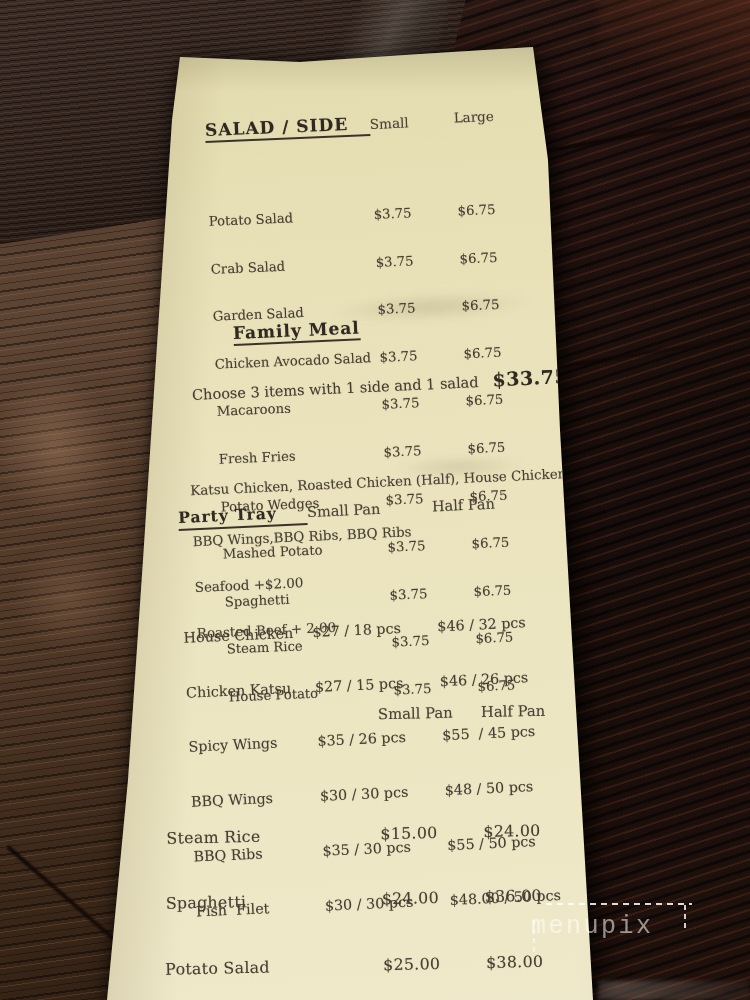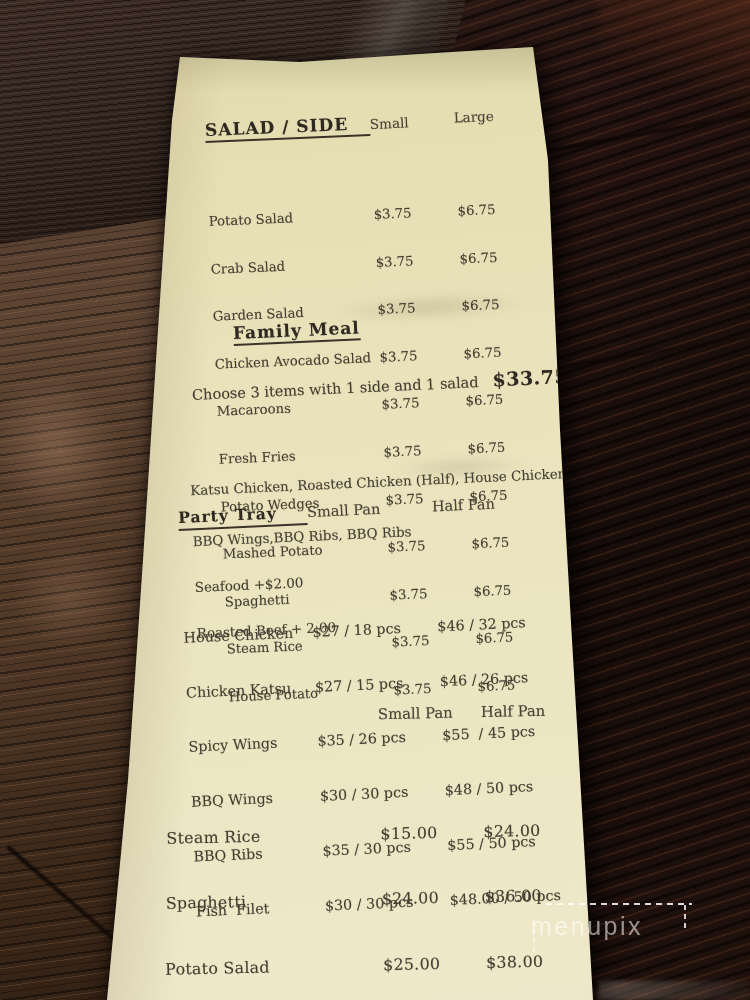--- a/index.html
+++ b/index.html
@@ -101,21 +101,21 @@
   .sec-pan .row{line-height:27.3px;}
   .sec-pan .row:nth-child(1) .c1{padding-left:13px;}
   .sec-pan .row:nth-child(2) .c1{padding-left:11px;}
   .sec-pan .row:nth-child(3) .c1{padding-left:9px;}
   .sec-pan .row:nth-child(4) .c1{padding-left:7px;}
   .sec-pan .row:nth-child(5) .c1{padding-left:5px;}
   .sec-pan .row:nth-child(6) .c1{padding-left:3px;}
   .sec-pan .row:nth-child(7) .c1{padding-left:2px;}
 
   
-  .watermark{position:absolute;left:531px;top:912px;font-family:Liberation Sans, sans-serif;
+  .watermark{position:absolute;left:531px;top:912px;font-family:Liberation Mono, monospace;
     font-size:25px;letter-spacing:2.5px;color:rgba(255,255,255,.55);filter:blur(.4px);}
   .dash{position:absolute;}
   .dash-h{left:546px;top:903px;width:146px;height:2px;
     background:repeating-linear-gradient(90deg,rgba(255,255,255,.85) 0 6px,transparent 6px 11px);}
   .dash-v1{left:684px;top:905px;width:2px;height:23px;
     background:repeating-linear-gradient(180deg,rgba(255,255,255,.8) 0 5px,transparent 5px 9px);}
   .dash-v2{left:533px;top:920px;width:2px;height:34px;opacity:.6;
     background:repeating-linear-gradient(180deg,rgba(255,255,255,.8) 0 5px,transparent 5px 9px);}
 </style>
 </head>

